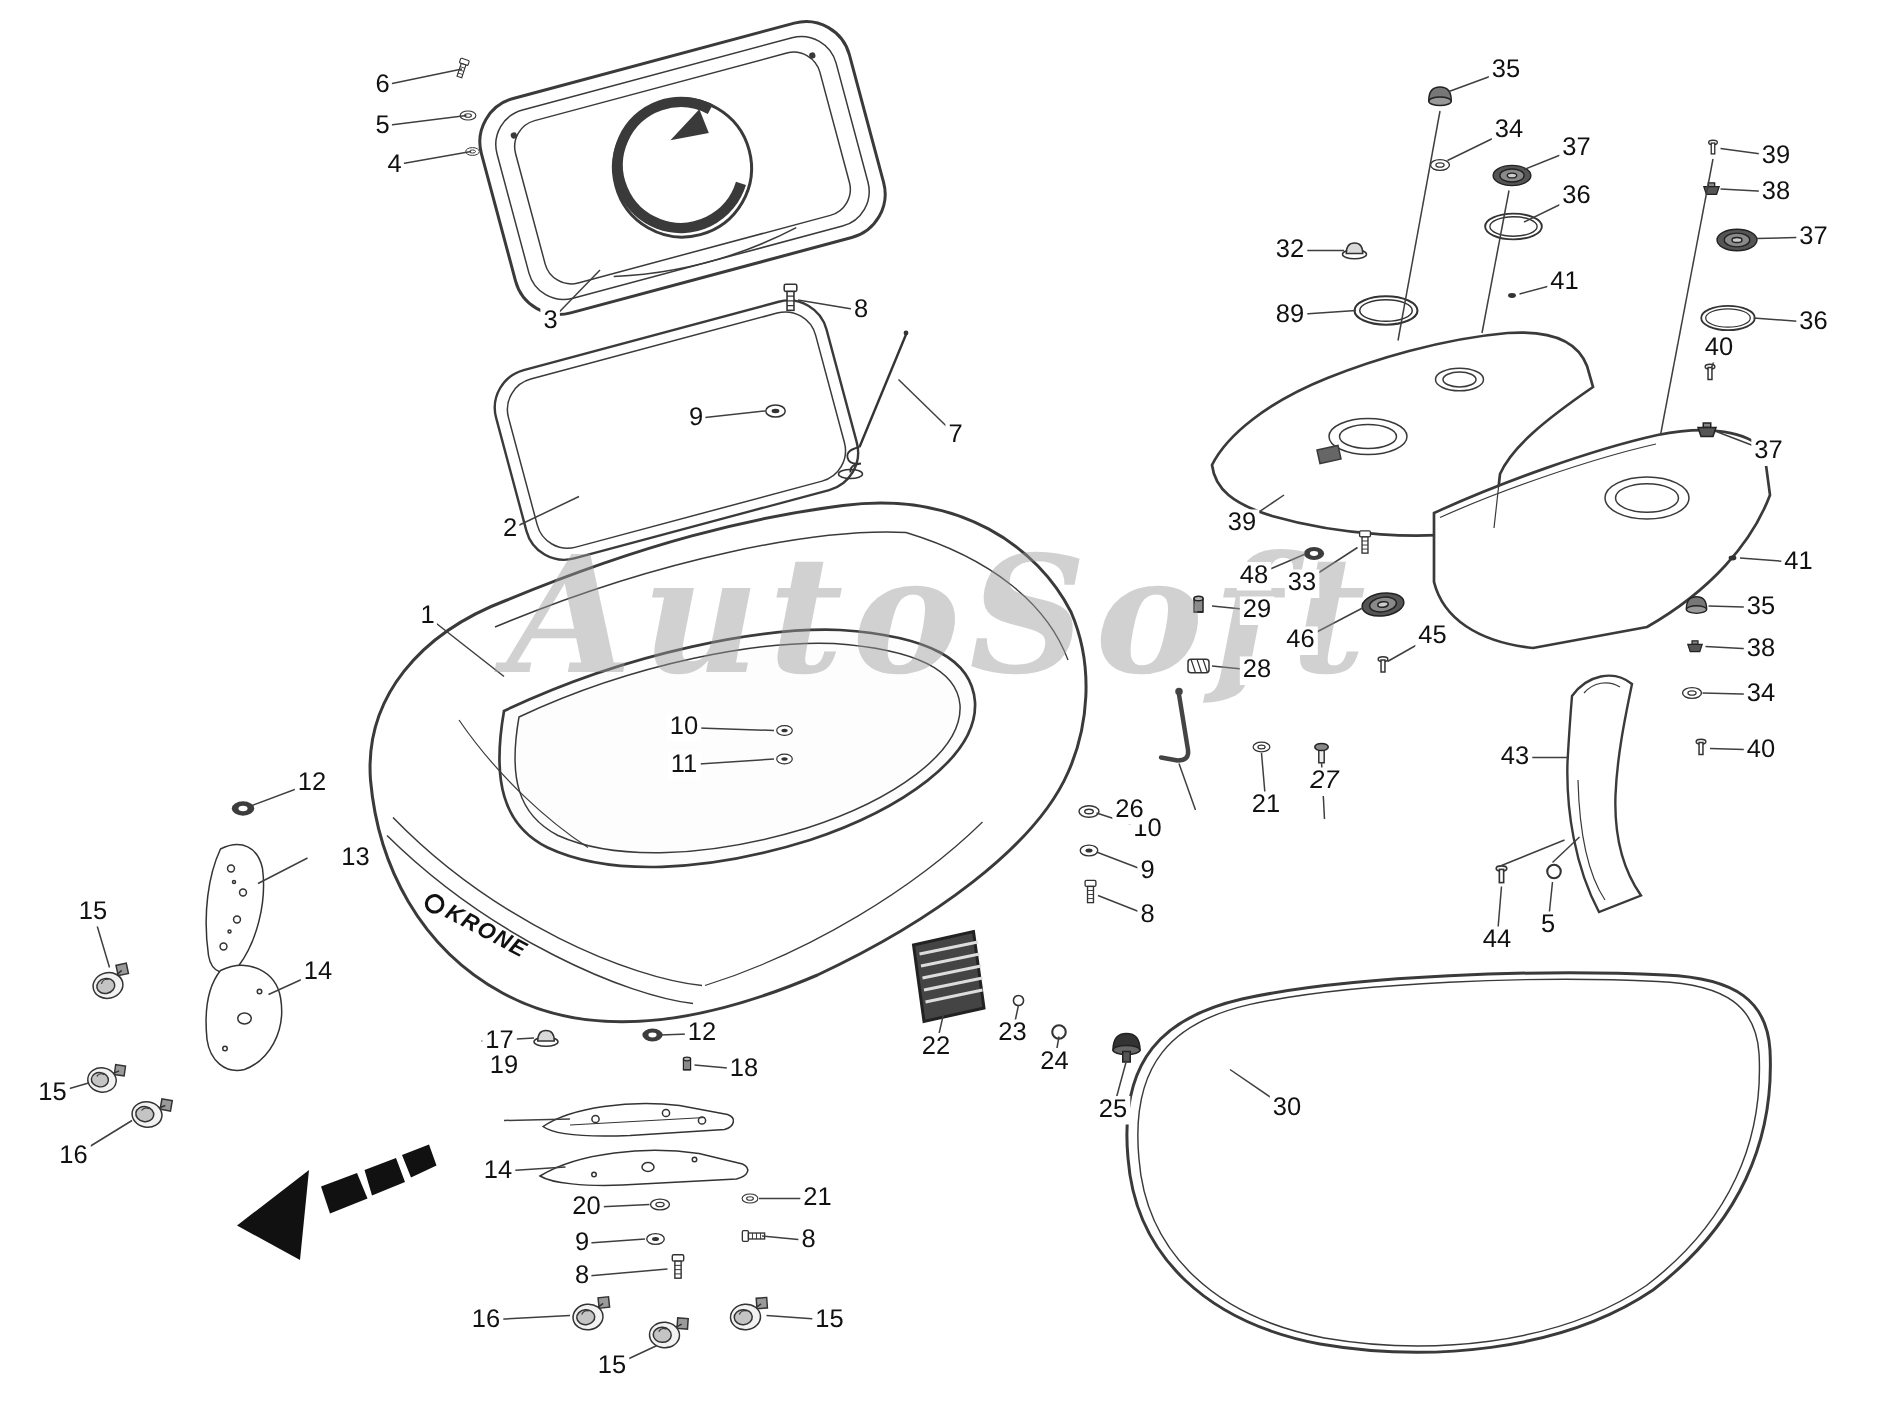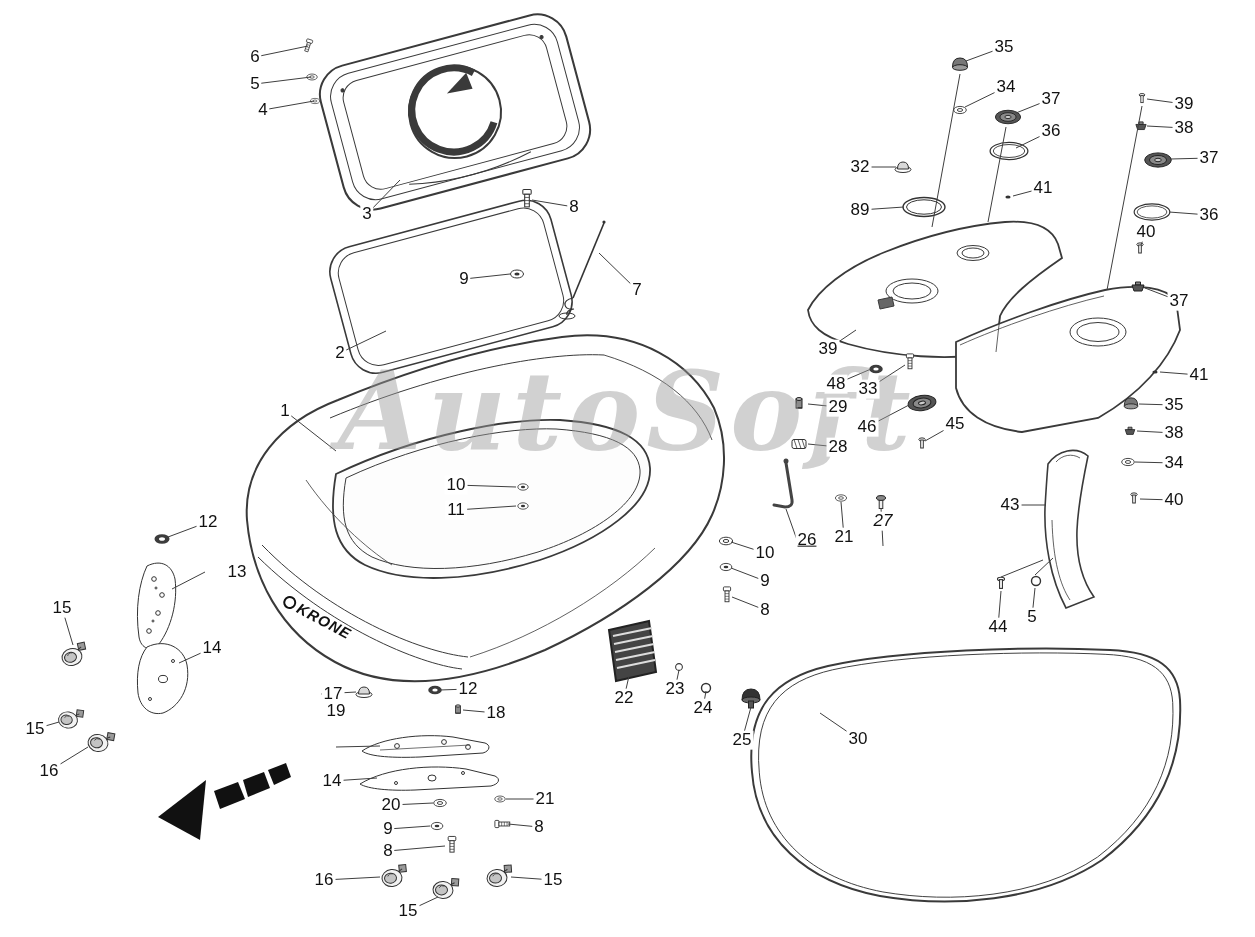--- a/index.html
+++ b/index.html
@@ -386,21 +386,21 @@
       <span class="callout" style="left: 408px; top: 911px;">15</span>
       <span class="callout" style="left: 553px; top: 880px;">15</span>
       <span class="callout" style="left: 624px; top: 698px;">22</span>
       <span class="callout" style="left: 675px; top: 689px;">23</span>
       <span class="callout" style="left: 703px; top: 708px;">24</span>
       <span class="callout" style="left: 742px; top: 740px;">25</span>
       <span class="callout" style="left: 858px; top: 739px;">30</span>
       <span class="callout" style="left: 765px; top: 553px;">10</span>
       <span class="callout" style="left: 765px; top: 581px;">9</span>
       <span class="callout" style="left: 765px; top: 610px;">8</span>
-      <span class="callout" style="left: 807px; top: 540px; text-decoration: underline;">26</span>
+      <span class="callout" style="left: 753px; top: 540px;">26</span>
       <span class="callout" style="left: 844px; top: 537px;">21</span>
       <span class="callout" style="left: 883px; top: 521px; font-style: italic;">27</span>
       <span class="callout" style="left: 838px; top: 447px;">28</span>
       <span class="callout" style="left: 838px; top: 407px;">29</span>
       <span class="callout" style="left: 867px; top: 427px;">46</span>
       <span class="callout" style="left: 955px; top: 424px;">45</span>
       <span class="callout" style="left: 828px; top: 349px;">39</span>
       <span class="callout" style="left: 836px; top: 384px;">48</span>
       <span class="callout" style="left: 868px; top: 389px;">33</span>
       <span class="callout" style="left: 860px; top: 167px;">32</span>

